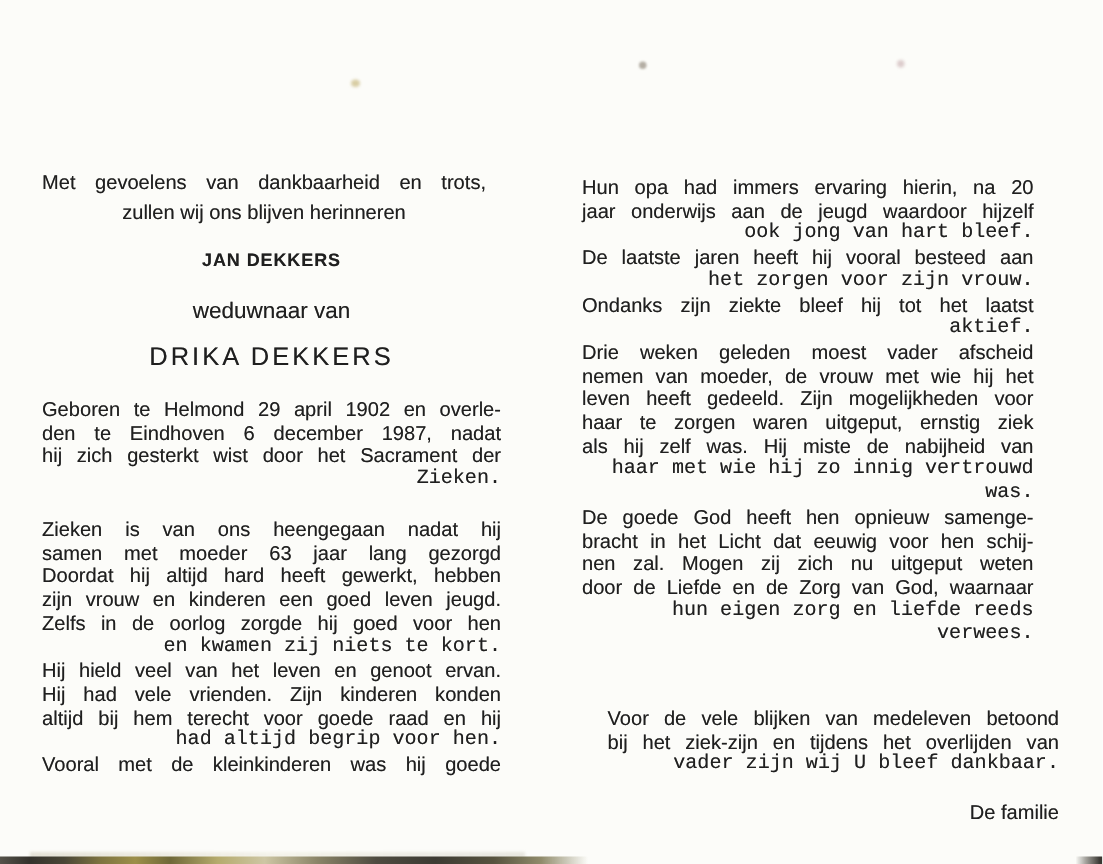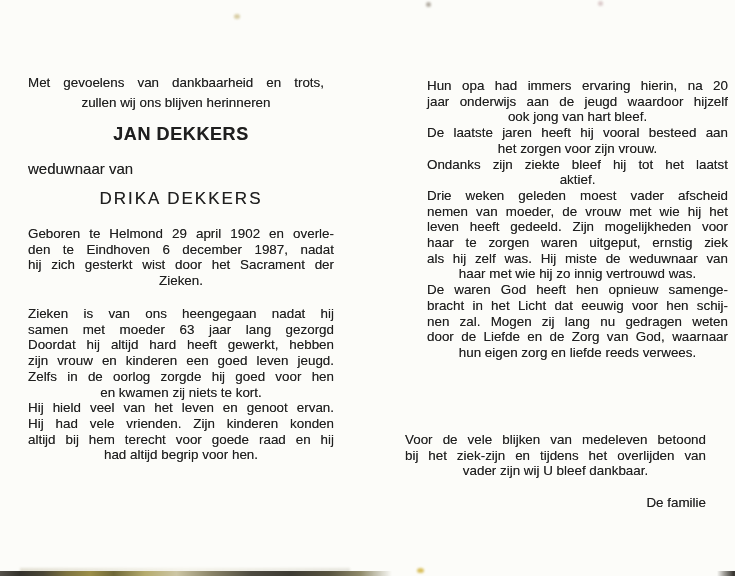--- a/index.html
+++ b/index.html
@@ -6,41 +6,41 @@
   .page {
     position: relative;
     width: 735px;
     height: 576px;
     background: #fcfcf9;
     overflow: hidden;
     font-family: "Liberation Sans", "DejaVu Sans", sans-serif;
     color: #1f1f1f;
     text-shadow: 0 0 0.3px rgba(30,30,30,0.55);
   }
-  .abs { position: absolute; }
+  .abs { position: absolute; margin-top: 39px; }
   .ln {
     font-size: 13.4px;
     line-height: 15.7px;
     white-space: normal;
     text-justify: inter-word;
   }
   .al-j { text-align: justify; text-align-last: justify; -moz-text-align-last: justify; }
-  .al-l { text-align: center; }
+  .al-l { text-align: right; font-family: Liberation Mono, monospace; }
   .al-c { text-align: center; text-align-last: center; }
   .intro .ln { line-height: 20px; }
   .deceased-name {
-    font-size: 18px;
+    font-size: 12px;
     font-weight: bold;
     letter-spacing: 0.6px;
     text-align: center;
     line-height: 20px;
   }
   .relation {
     font-size: 15px;
-    text-align: left;
+    text-align: center;
     line-height: 20px;
   }
   .spouse-name {
     font-size: 17px;
     letter-spacing: 2px;
     text-align: center;
     line-height: 20px;
   }
   .closing {
     font-size: 13.4px;
@@ -107,41 +107,42 @@
         <div class="ln al-j">Zieken is van ons heengegaan nadat hij</div>
         <div class="ln al-j">samen met moeder 63 jaar lang gezorgd</div>
         <div class="ln al-j">Doordat hij altijd hard heeft gewerkt, hebben</div>
         <div class="ln al-j">zijn vrouw en kinderen een goed leven jeugd.</div>
         <div class="ln al-j">Zelfs in de oorlog zorgde hij goed voor hen</div>
         <div class="ln al-l">en kwamen zij niets te kort.</div>
         <div class="ln al-j">Hij hield veel van het leven en genoot ervan.</div>
         <div class="ln al-j">Hij had vele vrienden. Zijn kinderen konden</div>
         <div class="ln al-j">altijd bij hem terecht voor goede raad en hij</div>
         <div class="ln al-l">had altijd begrip voor hen.</div>
+        <div class="ln al-j">Vooral met de kleinkinderen was hij goede</div>
       </div>
   </div>
 
   <div>
-    <div class="abs" style="left:427px; top:78px; width:301px;">
+    <div class="abs" style="left:388px; top:78px; width:301px;">
         <div class="ln al-j">Hun opa had immers ervaring hierin, na 20</div>
         <div class="ln al-j">jaar onderwijs aan de jeugd waardoor hijzelf</div>
         <div class="ln al-l">ook jong van hart bleef.</div>
         <div class="ln al-j">De laatste jaren heeft hij vooral besteed aan</div>
         <div class="ln al-l">het zorgen voor zijn vrouw.</div>
         <div class="ln al-j">Ondanks zijn ziekte bleef hij tot het laatst</div>
         <div class="ln al-l">aktief.</div>
         <div class="ln al-j">Drie weken geleden moest vader afscheid</div>
         <div class="ln al-j">nemen van moeder, de vrouw met wie hij het</div>
         <div class="ln al-j">leven heeft gedeeld. Zijn mogelijkheden voor</div>
         <div class="ln al-j">haar te zorgen waren uitgeput, ernstig ziek</div>
-        <div class="ln al-j">als hij zelf was. Hij miste de weduwnaar van</div>
+        <div class="ln al-j">als hij zelf was. Hij miste de nabijheid van</div>
         <div class="ln al-l">haar met wie hij zo innig vertrouwd was.</div>
-        <div class="ln al-j">De waren God heeft hen opnieuw samenge-</div>
+        <div class="ln al-j">De goede God heeft hen opnieuw samenge-</div>
         <div class="ln al-j">bracht in het Licht dat eeuwig voor hen schij-</div>
-        <div class="ln al-j">nen zal. Mogen zij lang nu gedragen weten</div>
+        <div class="ln al-j">nen zal. Mogen zij zich nu uitgeput weten</div>
         <div class="ln al-j">door de Liefde en de Zorg van God, waarnaar</div>
         <div class="ln al-l">hun eigen zorg en liefde reeds verwees.</div>
       </div>
 
     <div class="abs" style="left:405px; top:432px; width:301px;">
         <div class="ln al-j">Voor de vele blijken van medeleven betoond</div>
         <div class="ln al-j">bij het ziek-zijn en tijdens het overlijden van</div>
         <div class="ln al-l">vader zijn wij U bleef dankbaar.</div>
       </div>
 

